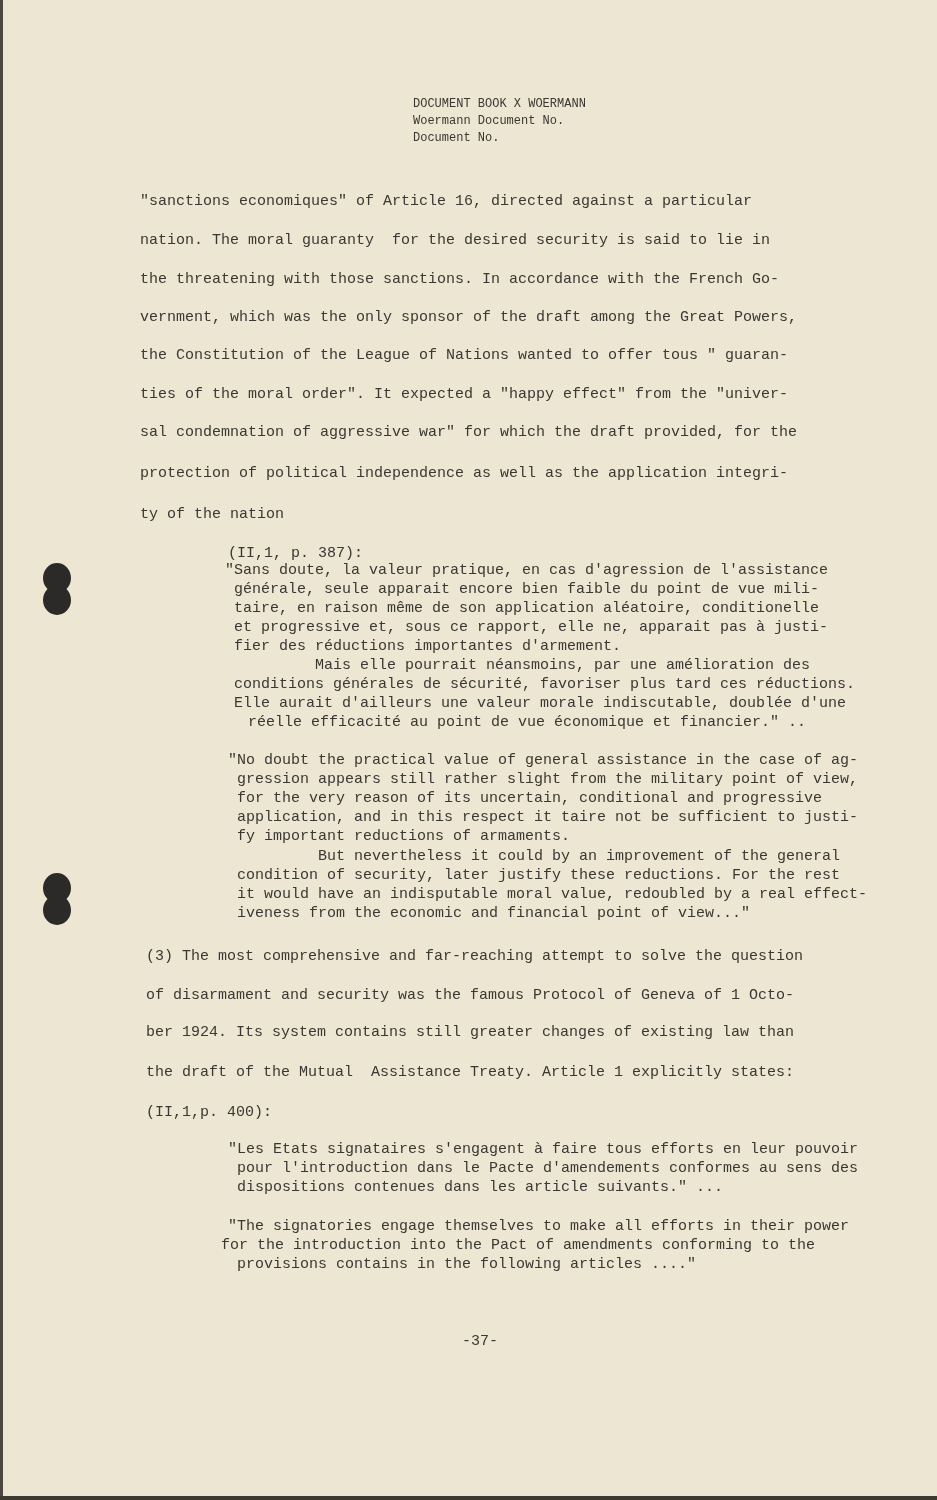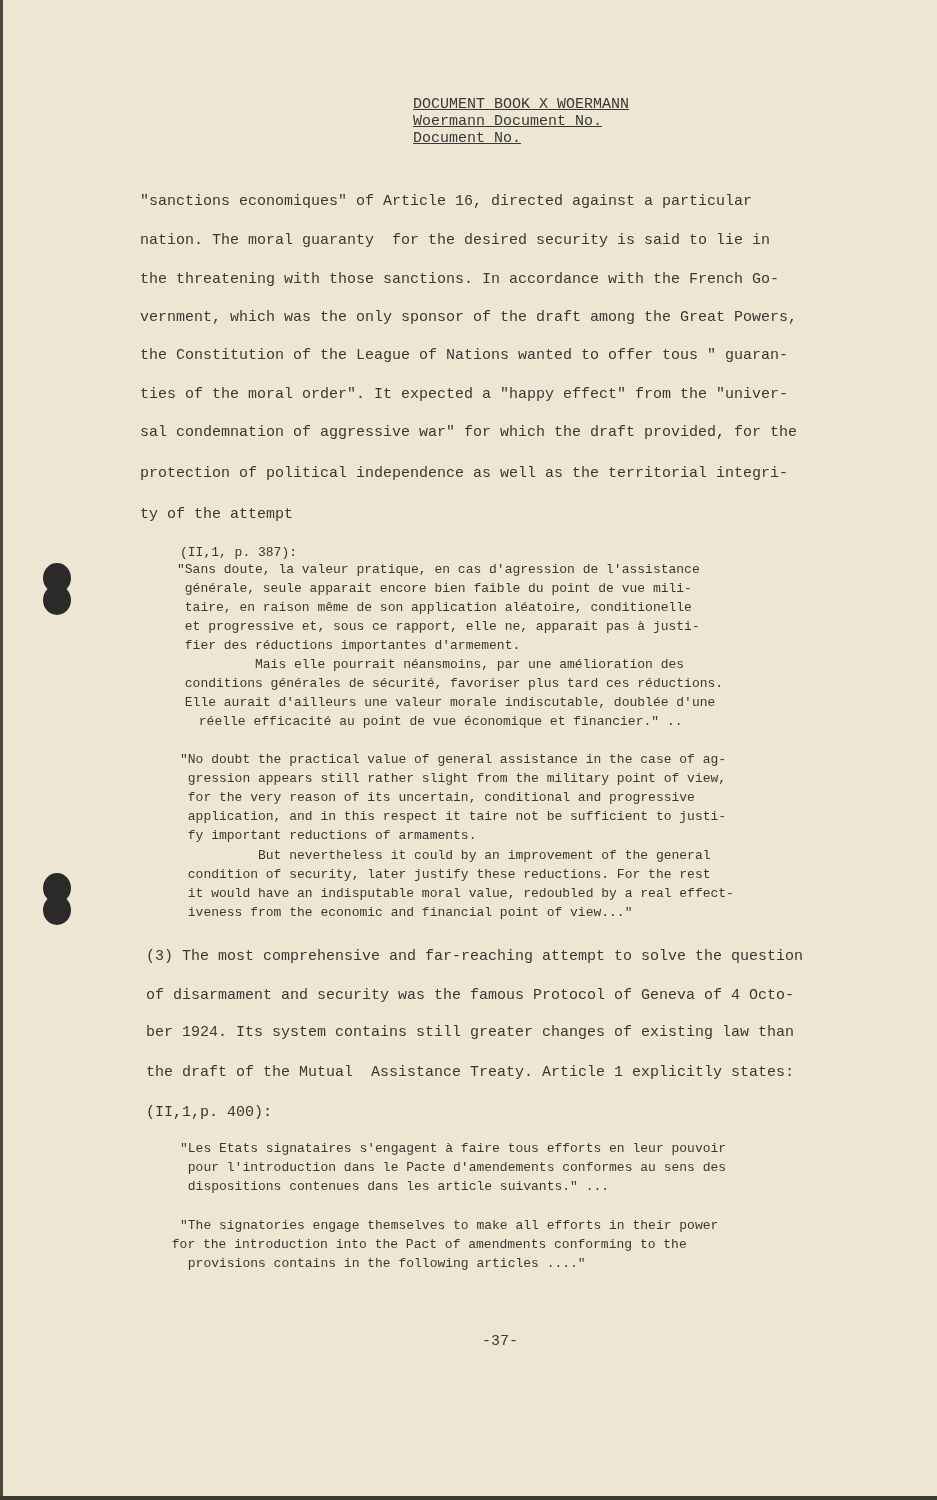--- a/index.html
+++ b/index.html
@@ -10,26 +10,26 @@
     font-family: "Liberation Mono", "DejaVu Sans Mono", monospace;
     color: #3a3833;
   }
   .left-edge { position: absolute; left: 0; top: 0; width: 3px; height: 1500px; background: #4b4640; }
   .bottom-edge { position: absolute; left: 0; bottom: 0; width: 937px; height: 4px; background: #3d3a34; }
   .punch { position: absolute; left: 43px; width: 30px; }
   .punch .dot { width: 28px; height: 30px; background: #2c2a28; border-radius: 50%; position: absolute; left: 0; }
   .punch .dot.b { top: 22px; }
   .header {
     position: absolute; left: 413px; top: 96px;
-    font-size: 15px; line-height: 17px; white-space: pre; text-decoration: underline;
+    font-size: 12px; line-height: 17px; white-space: pre;
   }
   .line { position: absolute; white-space: pre; font-size: 15px; }
   .body-line { left: 140px; }
-  .quote-line { font-size: 13px; }
-  .page-num { position: absolute; left: 482px; top: 1333px; font-size: 15px; }
+  .quote-line { font-size: 15px; margin-left: 48px; }
+  .page-num { position: absolute; left: 462px; top: 1333px; font-size: 15px; }
 </style>
 </head>
 <body>
 
 <div class="left-edge"></div>
 <div class="bottom-edge"></div>
 
 <div class="punch" style="top:563px">
     <div class="dot"></div>
     <div class="dot b"></div>
@@ -42,22 +42,22 @@
 <div class="header"><div>DOCUMENT BOOK X WOERMANN</div><div>Woermann Document No.</div><div>Document No.</div></div>
 
 <div>
   <div class="line body-line" style="top:193px">"sanctions economiques" of Article 16, directed against a particular</div>
   <div class="line body-line" style="top:232px">nation. The moral guaranty  for the desired security is said to lie in</div>
   <div class="line body-line" style="top:271px">the threatening with those sanctions. In accordance with the French Go-</div>
   <div class="line body-line" style="top:309px">vernment, which was the only sponsor of the draft among the Great Powers,</div>
   <div class="line body-line" style="top:347px">the Constitution of the League of Nations wanted to offer tous " guaran-</div>
   <div class="line body-line" style="top:386px">ties of the moral order". It expected a "happy effect" from the "univer-</div>
   <div class="line body-line" style="top:424px">sal condemnation of aggressive war" for which the draft provided, for the</div>
-  <div class="line body-line" style="top:465px">protection of political independence as well as the territorial integri-</div>
-  <div class="line body-line" style="top:506px">ty of the attempt</div>
+  <div class="line body-line" style="top:465px">protection of political independence as well as the application integri-</div>
+  <div class="line body-line" style="top:506px">ty of the nation</div>
 </div>
 
 <div class="line quote-line" style="left:180px; top:545px">(II,1, p. 387):</div>
 
 <div>
   <div class="line quote-line" style="left:177px; top:562px">"Sans doute, la valeur pratique, en cas d'agression de l'assistance</div>
   <div class="line quote-line" style="left:177px; top:581px"> générale, seule apparait encore bien faible du point de vue mili-</div>
   <div class="line quote-line" style="left:177px; top:600px"> taire, en raison même de son application aléatoire, conditionelle</div>
   <div class="line quote-line" style="left:177px; top:619px"> et progressive et, sous ce rapport, elle ne, apparait pas à justi-</div>
   <div class="line quote-line" style="left:177px; top:638px"> fier des réductions importantes d'armement.</div>
@@ -74,21 +74,21 @@
   <div class="line quote-line" style="left:180px; top:809px"> application, and in this respect it taire not be sufficient to justi-</div>
   <div class="line quote-line" style="left:180px; top:828px"> fy important reductions of armaments.</div>
   <div class="line quote-line" style="left:180px; top:848px">          But nevertheless it could by an improvement of the general</div>
   <div class="line quote-line" style="left:180px; top:867px"> condition of security, later justify these reductions. For the rest</div>
   <div class="line quote-line" style="left:180px; top:886px"> it would have an indisputable moral value, redoubled by a real effect-</div>
   <div class="line quote-line" style="left:180px; top:905px"> iveness from the economic and financial point of view..."</div>
 </div>
 
 <div>
   <div class="line body-line" style="left:146px; top:948px">(3) The most comprehensive and far-reaching attempt to solve the question</div>
-  <div class="line body-line" style="left:146px; top:987px">of disarmament and security was the famous Protocol of Geneva of 4 Octo-</div>
+  <div class="line body-line" style="left:146px; top:987px">of disarmament and security was the famous Protocol of Geneva of 1 Octo-</div>
   <div class="line body-line" style="left:146px; top:1024px">ber 1924. Its system contains still greater changes of existing law than</div>
   <div class="line body-line" style="left:146px; top:1064px">the draft of the Mutual  Assistance Treaty. Article 1 explicitly states:</div>
 </div>
 
 <div class="line" style="left:146px; top:1104px">(II,1,p. 400):</div>
 
 <div>
   <div class="line quote-line" style="left:180px; top:1141px">"Les Etats signataires s'engagent à faire tous efforts en leur pouvoir</div>
   <div class="line quote-line" style="left:180px; top:1160px"> pour l'introduction dans le Pacte d'amendements conformes au sens des</div>
   <div class="line quote-line" style="left:180px; top:1179px"> dispositions contenues dans les article suivants." ...</div>

